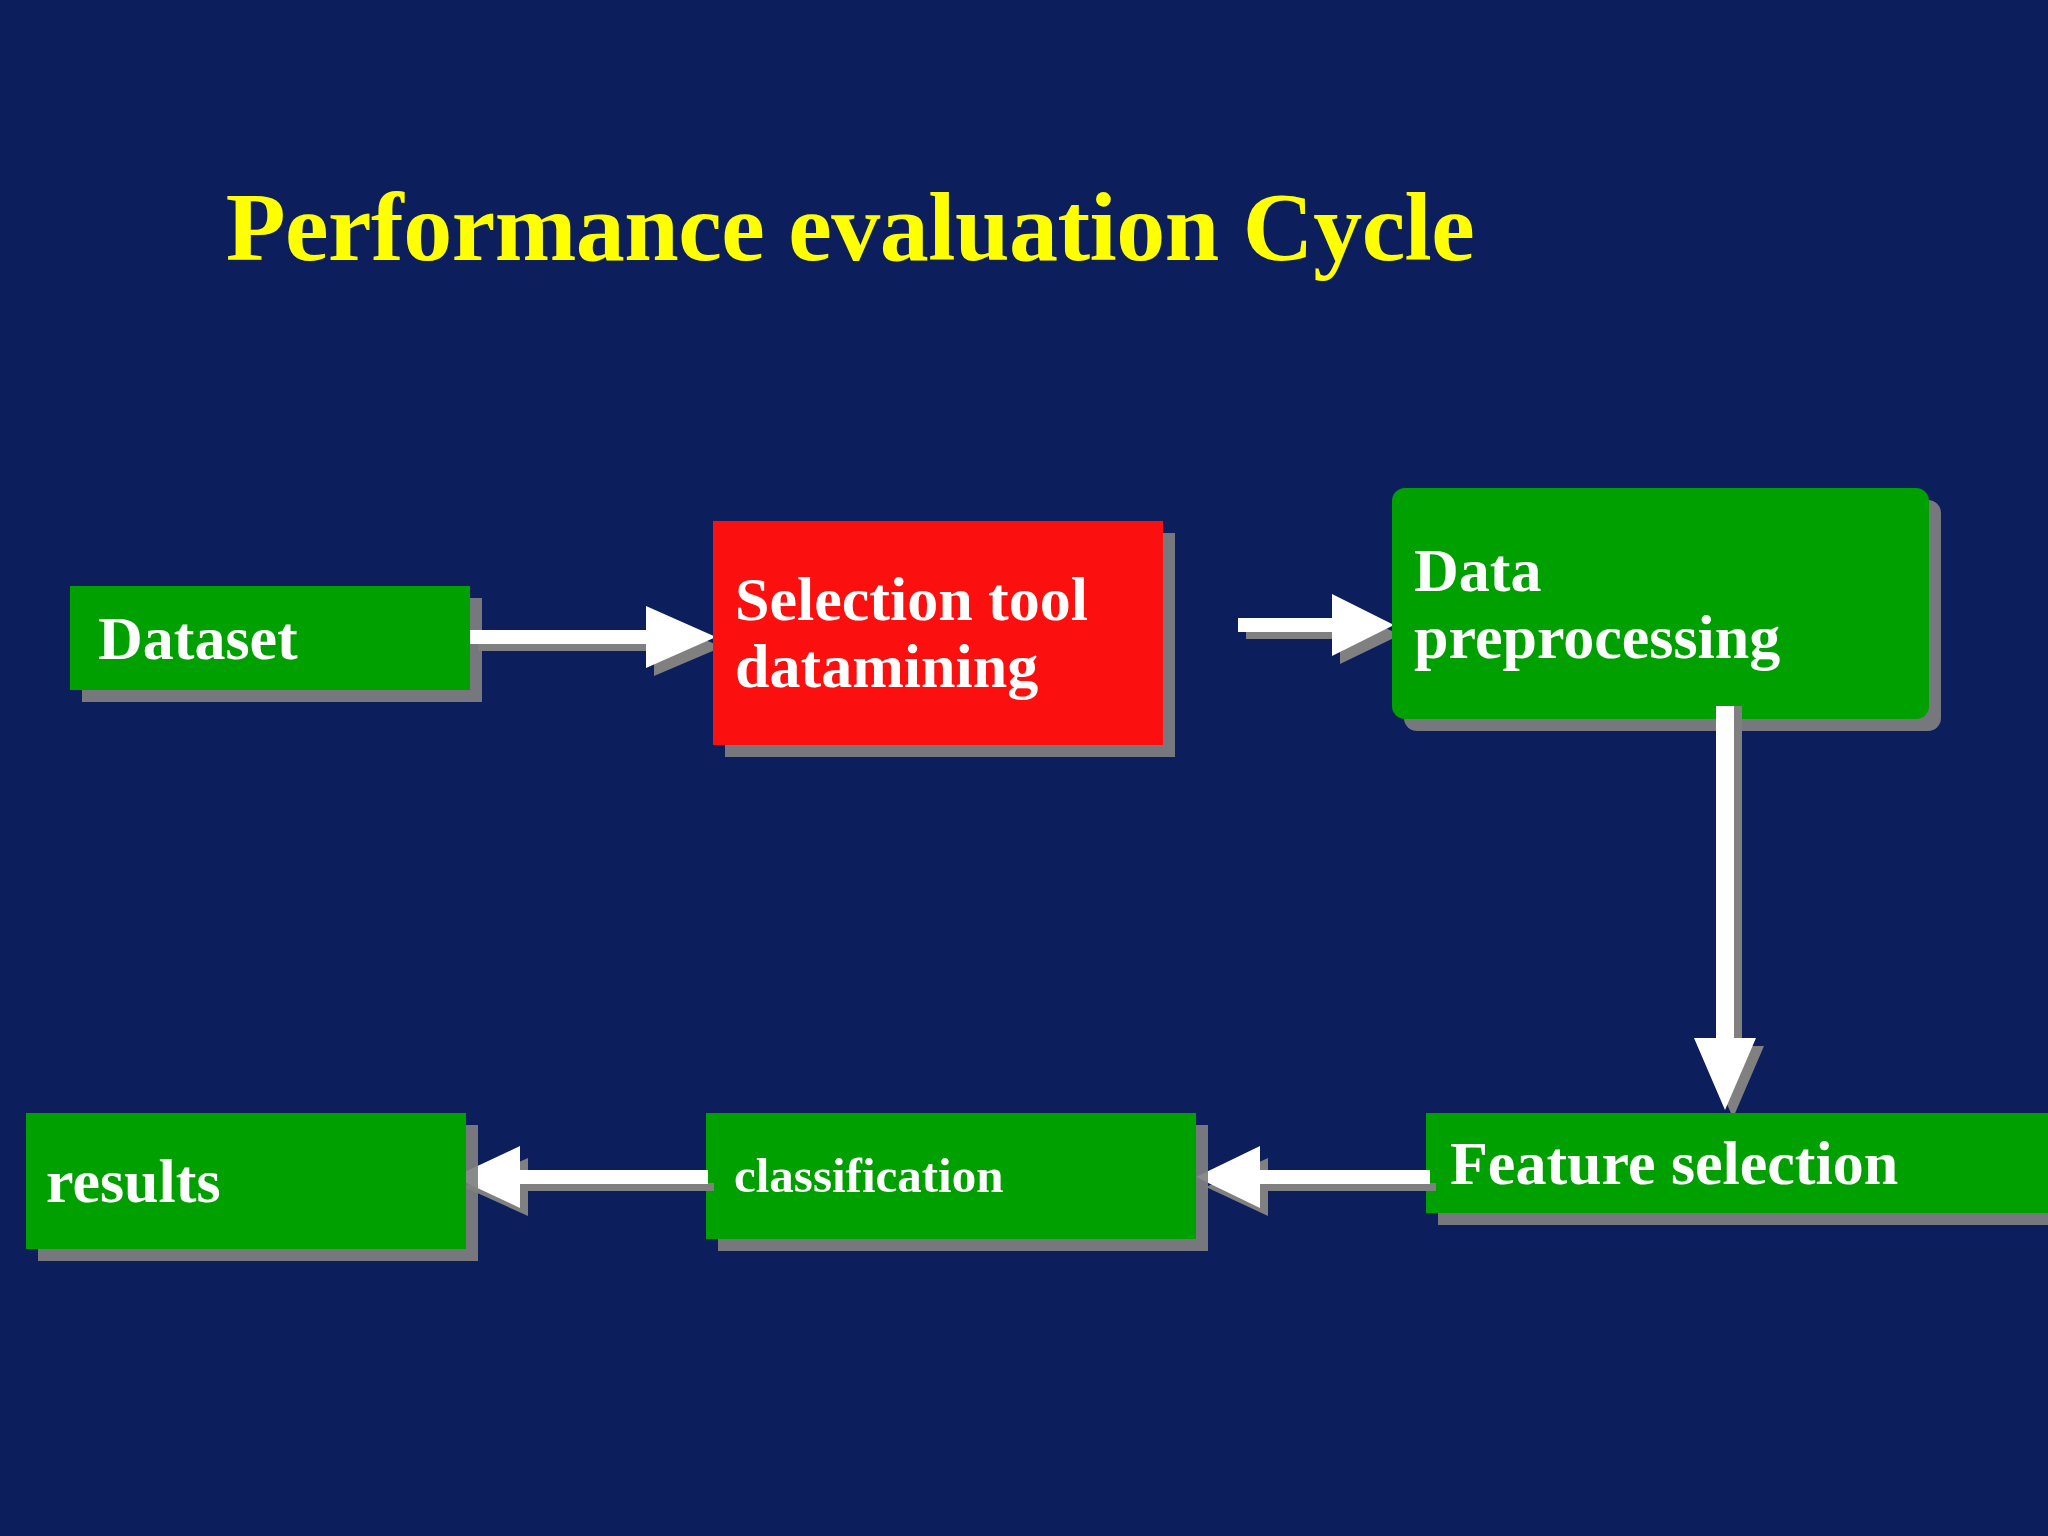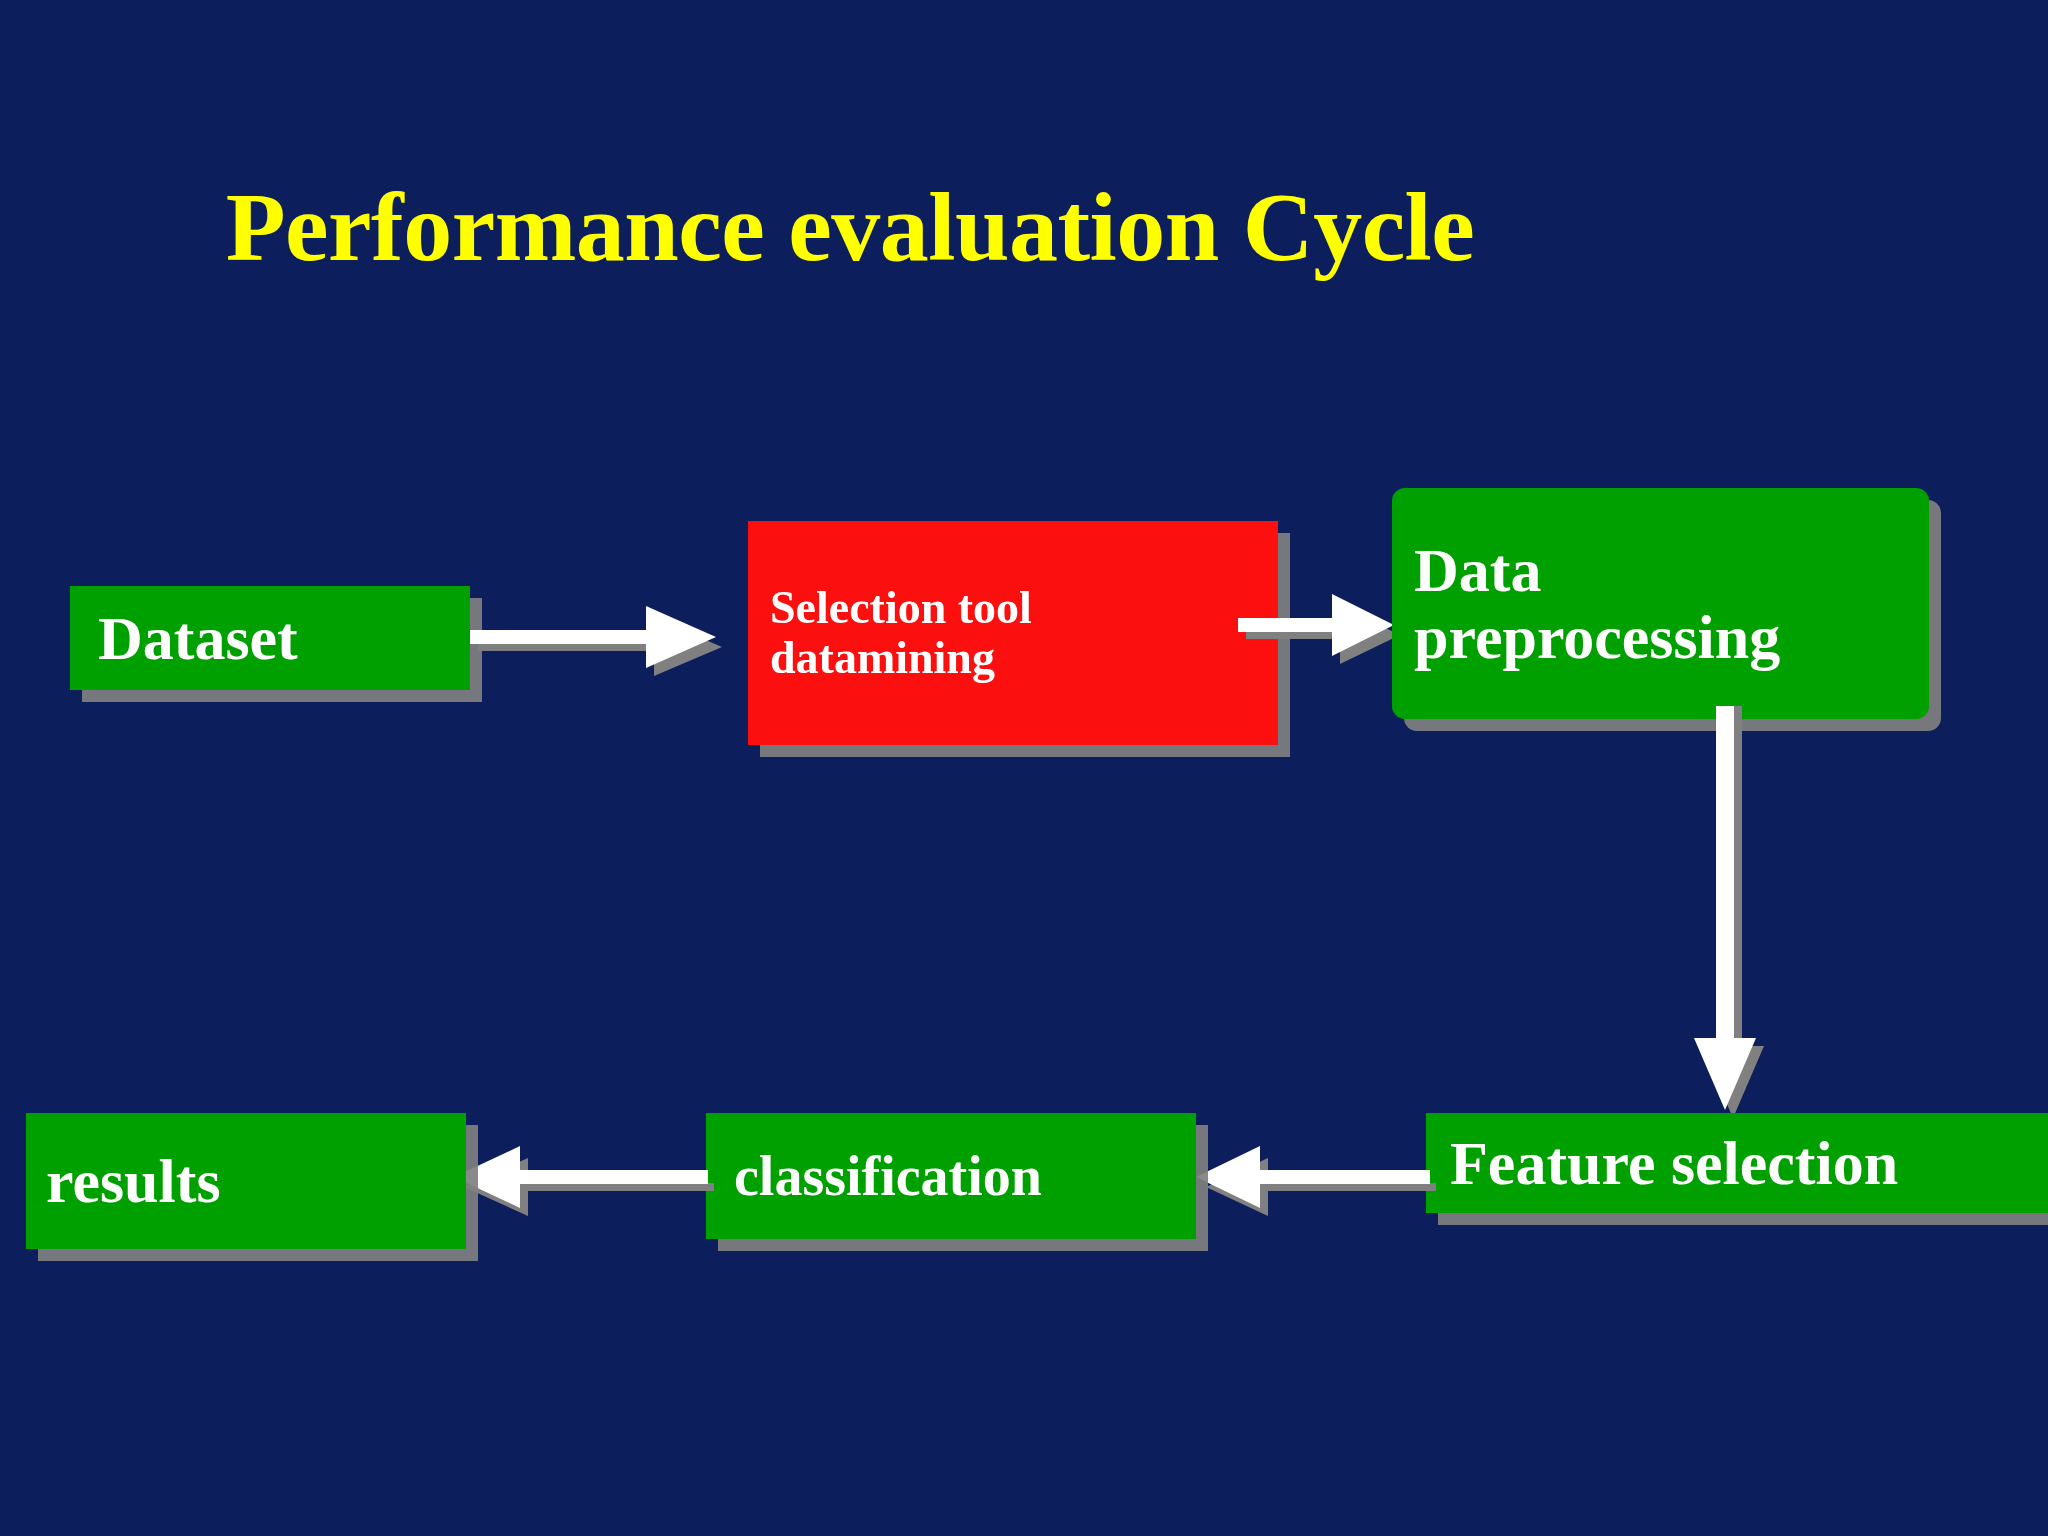--- a/index.html
+++ b/index.html
@@ -48,34 +48,34 @@
     white-space: pre-line;
   }
   .green { background: #00a000; }
   .red   { background: #fb0f0f; }
 
   #box-dataset {
     left: 70px; top: 586px; width: 400px; height: 104px;
     padding-left: 28px; font-size: 62px;
   }
   #box-selection-tool {
-    left: 748px; top: 521px; width: 530px; height: 224px;
-    padding-left: 22px; font-size: 46px;
+    left: 713px; top: 521px; width: 450px; height: 224px;
+    padding-left: 22px; font-size: 62px;
   }
   #box-data-preprocessing {
     left: 1392px; top: 488px; width: 537px; height: 231px;
     padding-left: 22px; font-size: 62px; border-radius: 13px;
   }
   #box-feature-selection {
     left: 1426px; top: 1113px; width: 660px; height: 100px;
     padding-left: 24px; font-size: 62px;
   }
   #box-classification {
     left: 706px; top: 1113px; width: 490px; height: 126px;
-    padding-left: 28px; font-size: 56px;
+    padding-left: 28px; font-size: 49px;
   }
   #box-results {
     left: 26px; top: 1113px; width: 440px; height: 136px;
     padding-left: 20px; font-size: 62px;
   }
 
   
   .arrow {
     position: absolute;
   }

